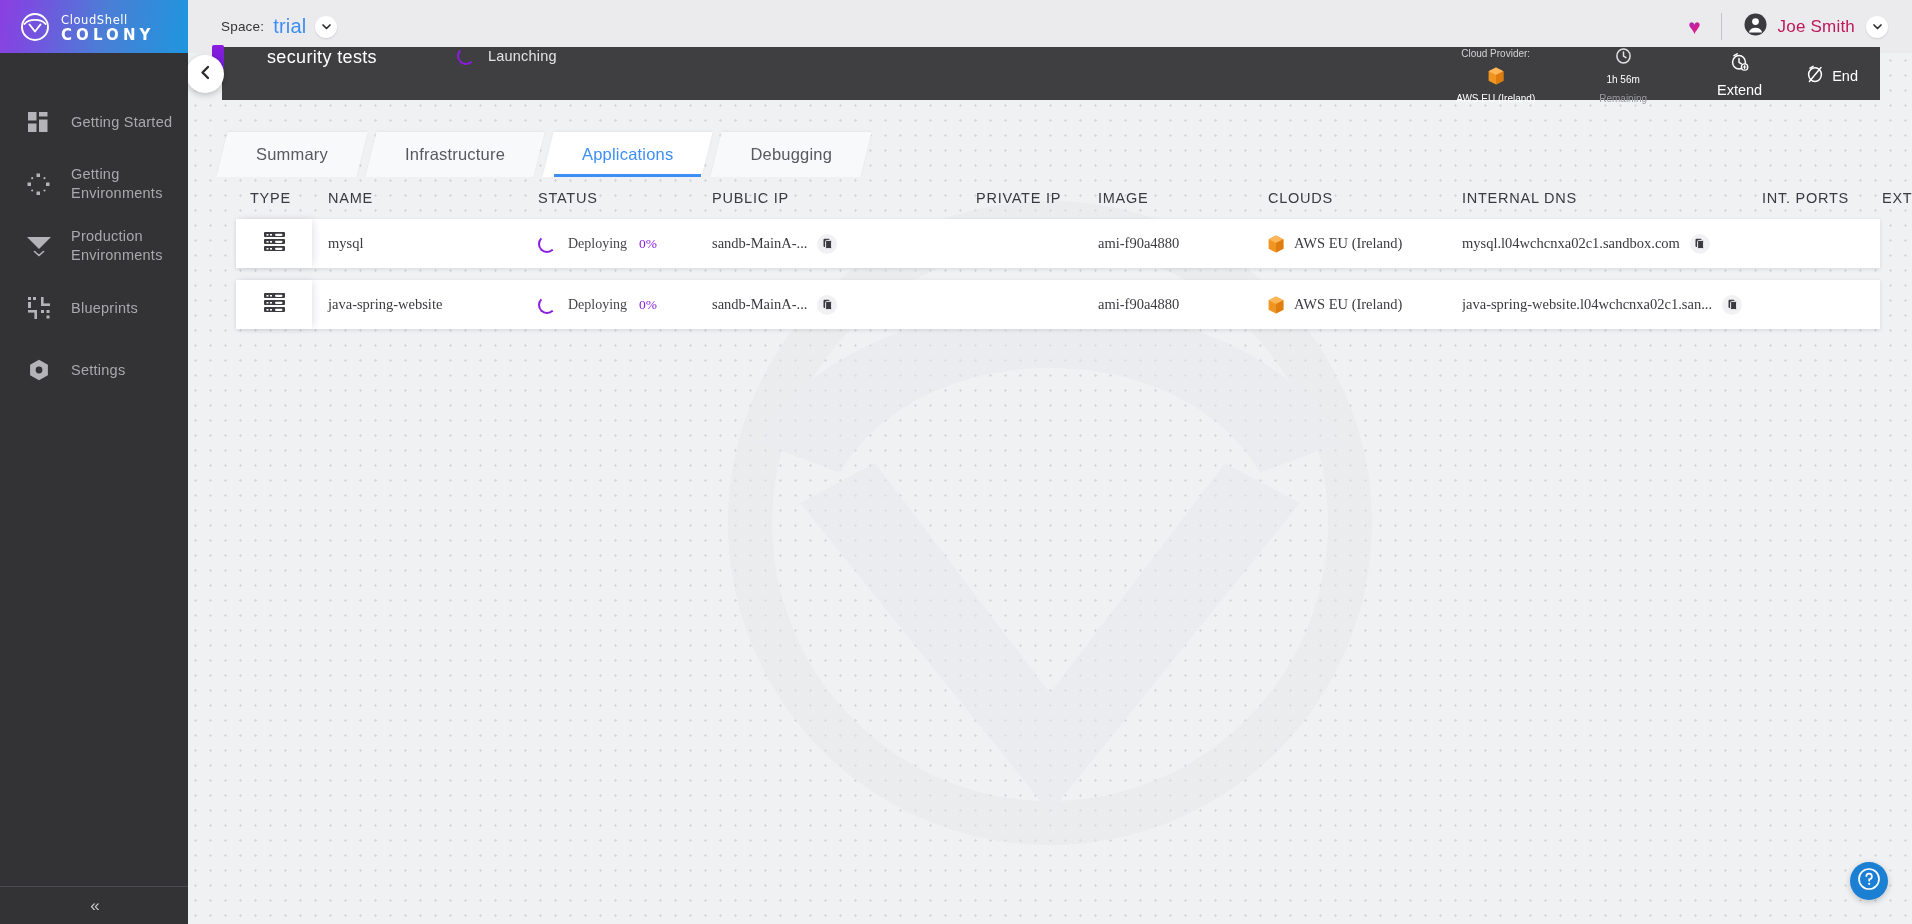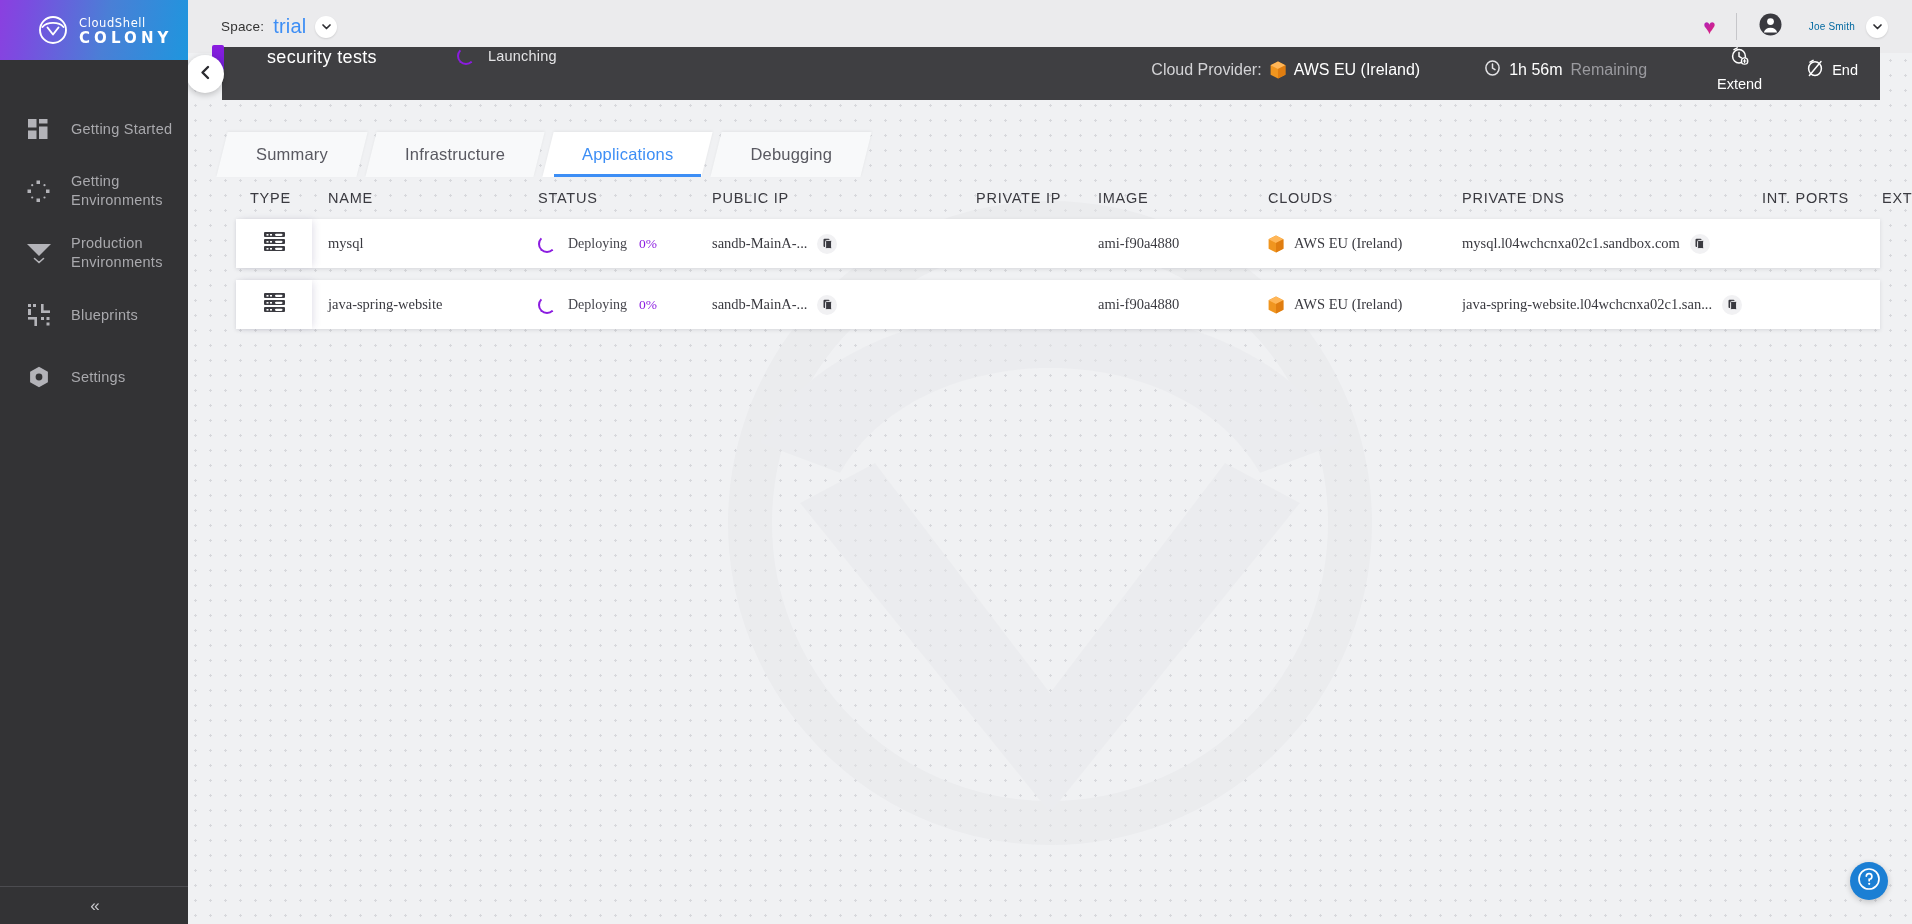--- a/index.html
+++ b/index.html
@@ -12,23 +12,23 @@
   body { position: relative; }
 
   
   #sidebar {
     position: absolute; left: 0; top: 0;
     width: 188px; height: 924px;
     background: #333335;
     z-index: 40;
   }
   #brand {
-    height: 60px;
+    height: 53px;
     background: linear-gradient(100deg, #8b3fe0 0%, #7b4ce0 14%, #4a7fd6 56%, #1e96de 100%);
-    display: flex; align-items: center; padding-left: 38px; gap: 11px;
+    display: flex; align-items: center; padding-left: 20px; gap: 11px;
   }
   .brand-logo { width: 30px; height: 30px; flex: 0 0 30px; }
   .brand-text { line-height: 1; }
   .brand-top {
     color: #fff; font-size: 11.5px; letter-spacing: .6px;
     font-family: "DejaVu Sans", sans-serif;
   }
   .brand-bottom {
     color: #fff; font-size: 15px; font-weight: 700; letter-spacing: 4.1px;
     margin-top: 2px; font-family: "DejaVu Sans", sans-serif;
@@ -64,21 +64,21 @@
     box-shadow: 0 1px 2px rgba(0,0,0,.12);
   }
   #topbar-right {
     margin-left: auto; display: flex; align-items: center; gap: 0; padding-right: 24px;
   }
   #fav-heart { font-size: 21px; cursor: pointer; margin-right: 20px;
      background: linear-gradient(135deg,#a020d6,#f0245c);
      -webkit-background-clip: text; background-clip: text; color: transparent; }
   #topbar-div { width: 1px; height: 27px; background: #c6c6ca; margin-right: 22px; }
   #user-group { display: flex; align-items: center; gap: 11px; cursor: pointer; }
-  #user-name { font-size: 10px; color: #0369a1; letter-spacing: .2px; margin-left: 16px; }
+  #user-name { font-size: 17px; color: #be185d; letter-spacing: .2px; }
 
   
   #canvas {
     position: absolute; left: 188px; top: 53px; right: 0; bottom: 0;
     background-color: #f0f1f3;
     background-image:
       radial-gradient(circle at center, #d7d8dc 1px, rgba(0,0,0,0) 1.3px);
     background-size: 15px 15px;
     overflow: hidden;
   }
@@ -107,21 +107,21 @@
     z-index: 11;
   }
   #sb-title { margin-left: 45px; color: #fff; font-size: 18px; letter-spacing: .35px; }
   #sb-status { display: flex; align-items: center; gap: 13px; margin-left: 80px; }
   #sb-status-text { color: #e4e4e6; font-size: 14.5px; letter-spacing: .2px; }
   .spinner-ring {
     width: 18px; height: 18px; border-radius: 50%;
     border: 2.2px solid #8b1ce0; border-right-color: transparent; border-top-color: transparent;
   }
   #sb-right { margin-left: auto; display: flex; align-items: center; padding-right: 22px; }
-  .sb-chunk { display: flex; align-items: center; gap: 8px; color: #e6e6e8; font-size: 16px; }
+  .sb-chunk { display: flex; align-items: center; gap: 8px; color: #e6e6e8; font-size: 10px; flex-direction: column; }
   #cp-label { color: #d3d3d6; }
   #cp-value { color: #fff; }
   .aws-box { width: 16px; height: 18px; flex: 0 0 16px; }
   #time-chunk { margin-left: 64px; }
   #time-value { color: #fff; font-weight: 400; }
   #time-suffix { color: #9a9a9f; }
   .sb-action {
     display: flex; align-items: center; gap: 8px; color: #fff; font-size: 14.5px;
     cursor: pointer;
   }
@@ -433,21 +433,21 @@
 <div id="table-wrap">
 
   <div class="thead">
     <span class="cell c-type">TYPE</span>
     <span class="cell c-name">NAME</span>
     <span class="cell c-status">STATUS</span>
     <span class="cell c-pubip">PUBLIC IP</span>
     <span class="cell c-privip">PRIVATE IP</span>
     <span class="cell c-image">IMAGE</span>
     <span class="cell c-clouds">CLOUDS</span>
-    <span class="cell c-dns">PRIVATE DNS</span>
+    <span class="cell c-dns">INTERNAL DNS</span>
     <span class="cell c-intp">INT. PORTS</span>
     <span class="cell c-extp">EXT. PORTS</span>
   </div>
 
   <div class="rows">
 
     <div class="row">
       <span class="cell c-type">
         <span>
           <svg width="25" height="25" viewBox="0 0 25 25">

